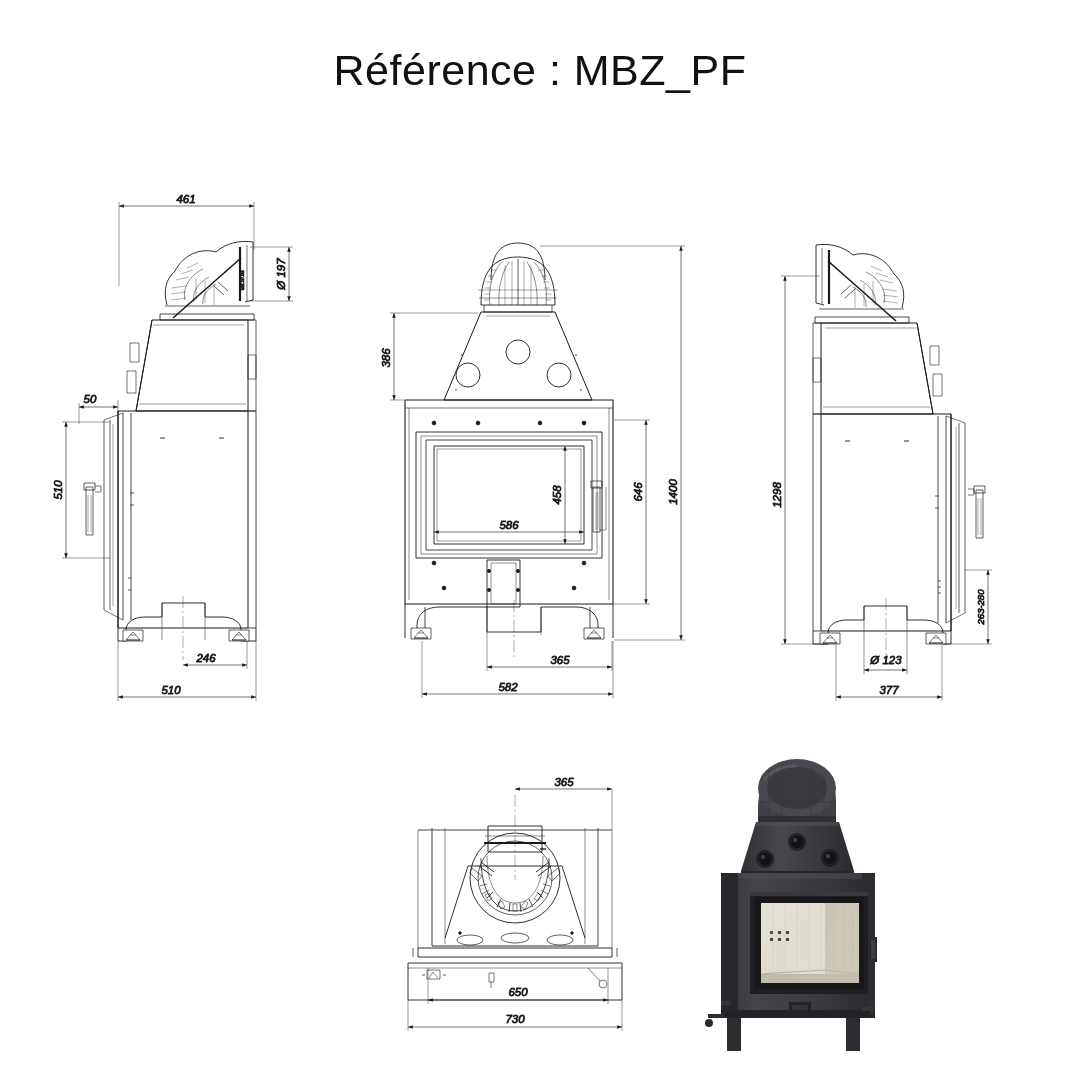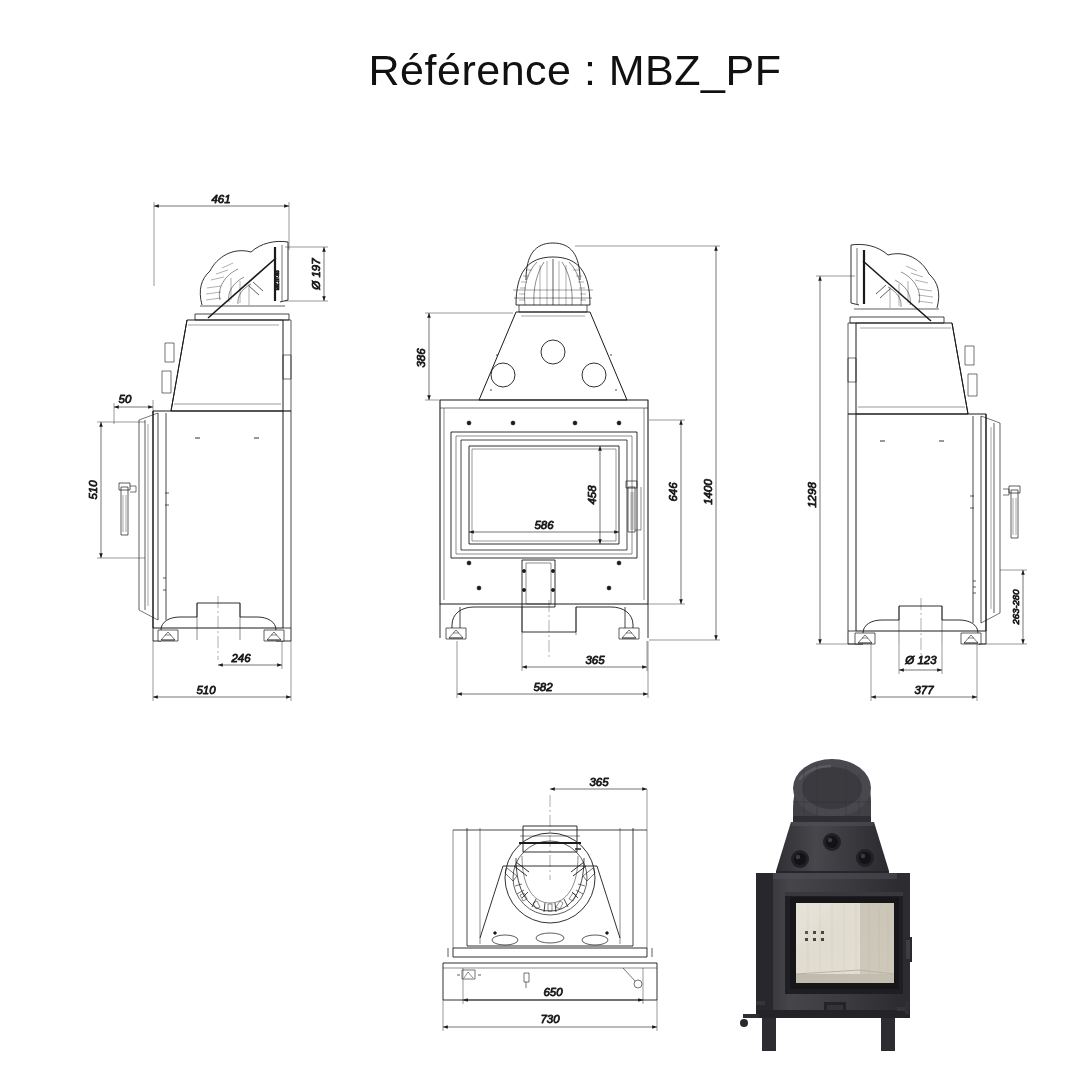--- a/index.html
+++ b/index.html
@@ -3,21 +3,21 @@
 <meta charset="utf-8">
 <style>
   html,body{margin:0;padding:0;background:#fff;}
   body{
     width:1080px;height:1080px;
     font-family:"Liberation Sans", sans-serif;
     color:#111;
     position:relative;
     overflow:hidden;
   }
-  #sheet{position:absolute;inset:0;width:988px;height:1080px;margin-left:35px;}
+  #sheet{position:absolute;inset:0;width:988px;height:1080px;}
   .ttl{
     position:absolute;top:46px;left:0;width:1080px;
     text-align:center;font-size:43px;font-weight:400;
     letter-spacing:.5px;color:#111;
   }
   svg{position:absolute;top:0;left:0;}
   text{font-family:"Liberation Sans", sans-serif;}
   .dimtxt{font-size:11.5px;font-style:italic;fill:#111;}
   .dimtxt-s{font-size:9.5px;font-style:italic;fill:#111;}
   .tiny{font-size:3.2px;fill:#333;}

